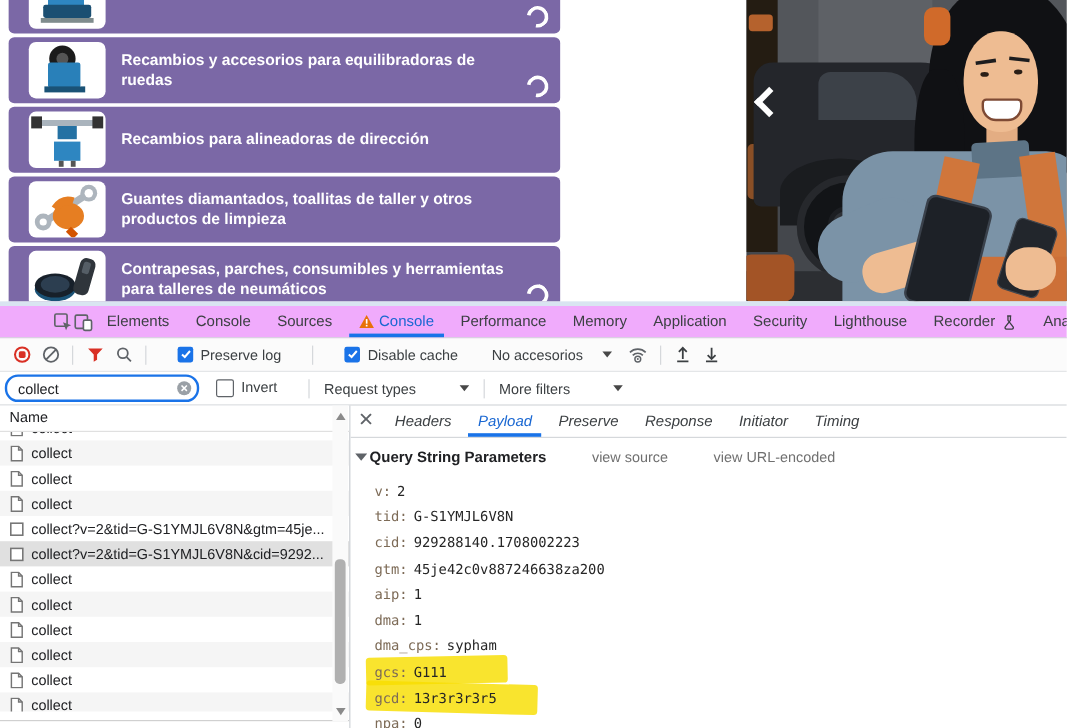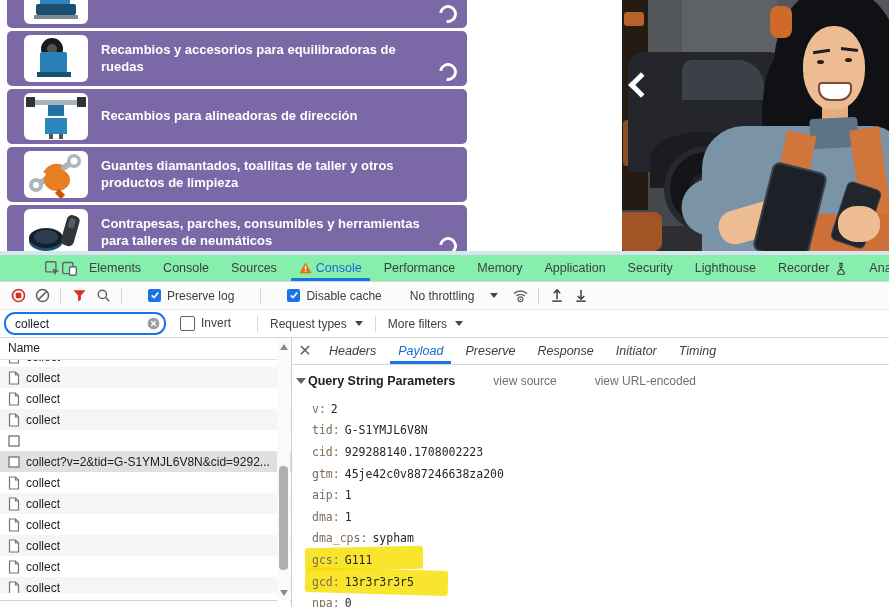--- a/index.html
+++ b/index.html
@@ -48,21 +48,21 @@
   .h-sleeve{left:58px;top:172px;width:92px;height:56px;background:#7b93a7;border-radius:30px;transform:rotate(-24deg);}
   .h-forearm{left:96px;top:204px;width:78px;height:34px;background:#eebc92;border-radius:16px;transform:rotate(-16deg);}
   .h-phone{left:140px;top:166px;width:52px;height:88px;background:#1d2127;border:2px solid #3a414b;border-radius:8px;transform:rotate(14deg);}
   .h-phone2{left:216px;top:184px;width:34px;height:60px;background:#22262c;border:1px solid #40464e;border-radius:6px;transform:rotate(18deg);}
   .h-hand-r{left:216px;top:206px;width:42px;height:36px;background:#eebc92;border-radius:45%;}
   .h-prev{left:10px;top:76px;width:13px;height:13px;border-left:5px solid #fff;border-bottom:5px solid #fff;
           transform:rotate(45deg);cursor:pointer;}
   .sep{width:889px;height:4px;background:#d9e4f1;}
   
   .devtools{position:relative;width:889px;height:352px;background:#fff;color:#3c4043;font-size:12px;}
-  .dt-tabbar{height:26px;background:#86efac;border-bottom:1px solid #d5d8db;display:flex;align-items:center;padding-left:44px;}
+  .dt-tabbar{height:26px;background:#f0abfc;border-bottom:1px solid #d5d8db;display:flex;align-items:center;padding-left:44px;}
   .dt-icbtn{width:26px;height:25px;display:flex;align-items:center;justify-content:center;cursor:pointer;}
   .dt-tab{position:relative;height:25px;display:flex;align-items:center;padding:0 11px;font-size:12.5px;
           color:#3c4043;cursor:pointer;white-space:nowrap;}
   .dt-tab.active{color:#1967d2;}
   .dt-tab.active::after{content:"";position:absolute;left:3px;right:3px;bottom:0;height:2.5px;background:#1a73e8;}
   .dt-tab .badge{margin-right:4px;display:flex;}
   .dt-tab .badge.after{margin-right:0;margin-left:6px;}
   .dt-tab.cut{margin-left:auto;padding-right:0;overflow:hidden;width:30px;}
   .dt-toolbar{height:27px;background:#fbfbfb;border-bottom:1px solid #e4e6e8;display:flex;align-items:center;padding-left:6px;}
   .tb-btn{width:24px;height:24px;display:flex;align-items:center;justify-content:center;cursor:pointer;}
@@ -72,21 +72,21 @@
   .chk.off{background:#fff;border:1.5px solid #5f6368;}
   .chk-row{display:flex;align-items:flex-start;cursor:pointer;margin:0 20px;}
   .caret{width:0;height:0;border-left:4px solid transparent;border-right:4px solid transparent;
          border-top:5px solid #474747;margin-left:8px;}
   .dt-filterbar{height:27px;background:#fff;border-bottom:1px solid #d5d8db;display:flex;align-items:center;padding-left:4px;}
   .filter-input{position:relative;width:158px;height:19px;border:2px solid #1a73e8;border-radius:11px;
                 display:flex;align-items:center;background:#fff;}
   .filter-input input{border:none;outline:none;background:transparent;font-size:12px;color:#202124;
                       width:128px;margin-left:7px;font-family:"Liberation Sans",sans-serif;}
   .throttle{display:flex;align-items:center;cursor:pointer;margin-left:8px;color:#3c4043;}
-  .dd{display:flex;align-items:center;cursor:pointer;color:#3c4043;}
+  .dd{display:flex;align-items:center;cursor:pointer;color:#3c4043;gap:28px;}
   
   .dt-split{display:flex;height:272px;}
   .req-panel{position:relative;width:292px;flex:0 0 292px;border-right:1px solid #c9ccd1;box-sizing:border-box;}
   .req-header{height:21px;line-height:21px;padding-left:8px;color:#202124;background:#fff;
               border-bottom:1px solid #e0e0e0;position:relative;z-index:2;}
   .req-viewport{height:233px;overflow:hidden;}
   .req-row{height:21px;display:flex;align-items:center;padding-left:8px;padding-right:18px;color:#202124;
            white-space:nowrap;overflow:hidden;cursor:pointer;}
   .req-row:nth-child(even){background:#f5f5f5;}
   .req-row.selected{background:#e0e0e0;}
@@ -334,21 +334,21 @@
     <div class="tb-div"></div>
     <div class="chk-row">
       <span class="chk on">
         <svg width="10" height="10" viewBox="0 0 12 12">
             <polyline points="2,6.5 4.8,9 10,3" fill="none" stroke="#fff" stroke-width="2"></polyline>
           </svg>
       </span>
       <span>Disable cache</span>
     </div>
     <div class="throttle">
-      <span>No throttling</span>
+      <span>No accesorios</span>
       <span class="caret" style="margin-left:16px;"></span>
     </div>
     <div class="tb-btn" style="margin-left:10px;">
       <svg width="17" height="15" viewBox="0 0 18 16">
           <path d="M2 6 a10 10 0 0 1 14 0" fill="none" stroke="#5f6368" stroke-width="1.5"></path>
           <path d="M4.5 8.6 a6.5 6.5 0 0 1 9 0" fill="none" stroke="#5f6368" stroke-width="1.5"></path>
           <circle cx="9" cy="12" r="2.6" fill="none" stroke="#5f6368" stroke-width="1.3"></circle>
           <circle cx="9" cy="12" r="0.9" fill="#5f6368"></circle>
         </svg>
     </div>
@@ -432,20 +432,21 @@
               </svg>
             </span>
             <span class="rname">collect</span>
           </div>
           <div class="req-row">
             <span class="ric">
               <svg width="12" height="14" viewBox="0 0 12 14">
                 <rect x="1" y="2" width="10" height="10" fill="#fff" stroke="#757575" stroke-width="1.3"></rect>
               </svg>
             </span>
+            <span class="rname">collect?v=2&amp;tid=G-S1YMJL6V8N&amp;gtm=45je...</span>
           </div>
           <div class="req-row selected">
             <span class="ric">
               <svg width="12" height="14" viewBox="0 0 12 14">
                 <rect x="1" y="2" width="10" height="10" fill="#fff" stroke="#757575" stroke-width="1.3"></rect>
               </svg>
             </span>
             <span class="rname">collect?v=2&amp;tid=G-S1YMJL6V8N&amp;cid=9292...</span>
           </div>
           <div class="req-row">

